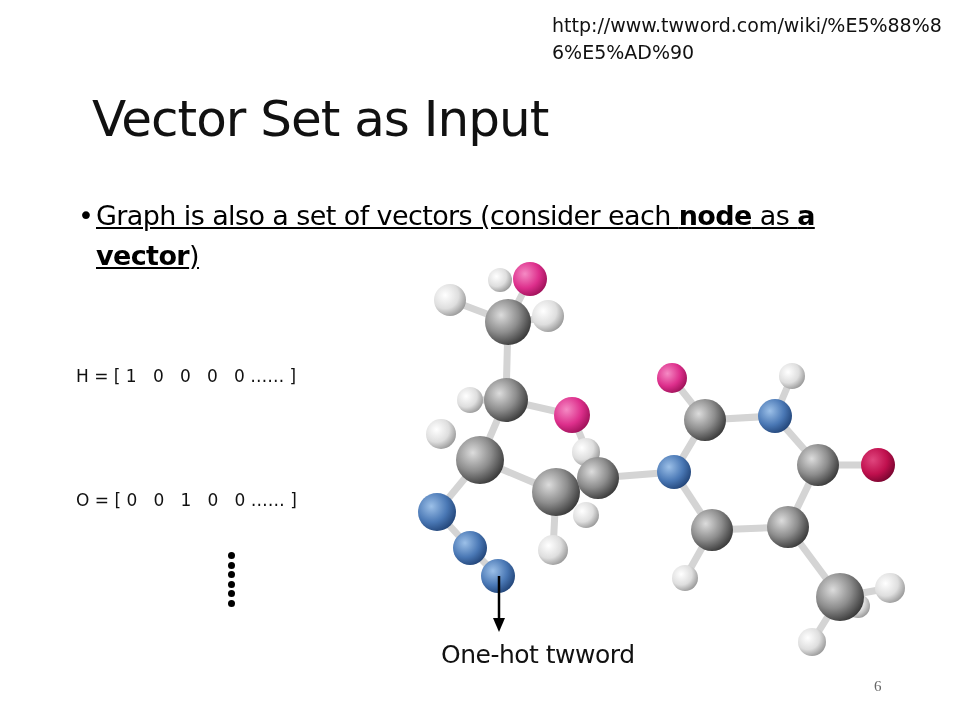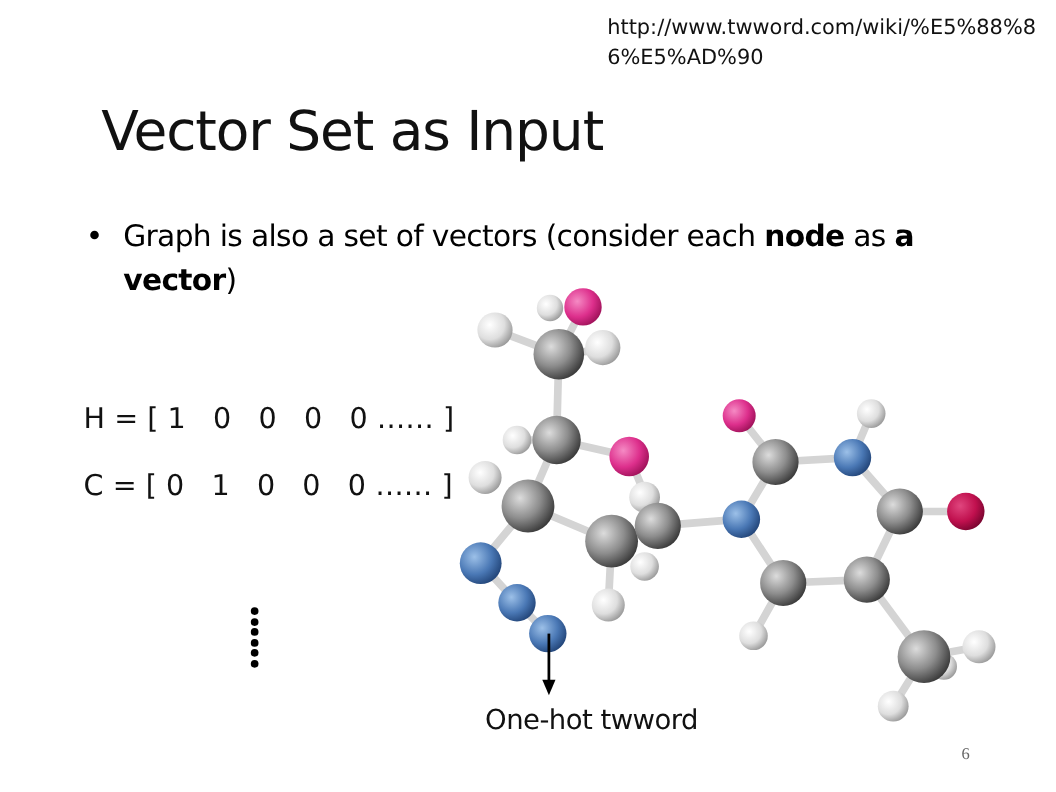--- a/index.html
+++ b/index.html
@@ -2,23 +2,23 @@
 <html><head>
 <meta charset="utf-8">
 <style>
   html, body { margin: 0; padding: 0; background: #ffffff; }
   body { width: 960px; height: 720px; position: relative; overflow: hidden; font-family: "Liberation Sans", sans-serif; color: #000; }
   .slide { position: absolute; left: 0; top: 0; width: 960px; height: 692px; background: #fff; padding-left: 32px; }
   .source-link { position: absolute; left: 552px; top: 12px; width: 390px; font-size: 21px; line-height: 27px; color: #111; word-break: break-all; font-family: "DejaVu Sans", sans-serif; font-size: 19px; }
   .title { position: absolute; left: 76px; top: 74px; font-size: 50px; font-weight: normal; color: #111; margin: 16px; font-family: "DejaVu Sans", sans-serif; letter-spacing: -1px; }
   .bullet { position: absolute; left: 78px; top: 196px; width: 800px; font-size: 27px; line-height: 40px; font-family: "DejaVu Sans", sans-serif; letter-spacing: -0.6px; }
   .bullet .dot { position: absolute; left: 0; top: 0; }
-  .bullet .text { display: block; margin-left: 34px; }
+  .bullet .text { display: block; margin-left: 18px; text-decoration: underline; }
   .bullet b { font-weight: bold; }
-  .vec-row { position: absolute; left: 76px; font-size: 26px; font-family: "DejaVu Sans", sans-serif; white-space: pre; color: #111; }
+  .vec-row { position: absolute; left: 76px; font-size: 17px; font-family: "DejaVu Sans", sans-serif; white-space: pre; color: #111; }
   .vdots { position: absolute; left: 228px; top: 552px; width: 8px; }
   .vdots span { display: block; width: 7px; height: 7px; background: #000; border-radius: 50%; margin-bottom: 2.5px; }
   .molecule { position: absolute; left: 410px; top: 250px; width: 520px; height: 420px; }
   .arrow-label { position: absolute; left: 441px; top: 640px; font-size: 25px; font-family: "DejaVu Sans", sans-serif; letter-spacing: -0.5px; color: #111; }
   .page-number { position: absolute; left: 874px; top: 678px; font-size: 15px; color: #666; font-family: "Liberation Serif", serif; }
 </style>
 </head>
 <body>
 
 <div class="slide">
@@ -26,21 +26,21 @@
   <div class="source-link">http://www.twword.com/wiki/%E5%88%86%E5%AD%90</div>
 
   <h1 class="title">Vector Set as Input</h1>
 
   <div class="bullet">
     <span class="dot">•</span>
     <span class="text"><span>Graph is also a set of vectors (consider each </span><b>node</b><span> as </span><b>a vector</b><span>)</span></span>
   </div>
 
   <div class="vec-row" style="top:366px">H = [ 1   0   0   0   0 …… ]</div>
-  <div class="vec-row" style="top:427px">C = [ 0   1   0   0   0 …… ]</div>
+  <div class="vec-row" style="top:490px">O = [ 0   0   1   0   0 …… ]</div>
 
   <div class="vdots">
     <span></span>
       <span></span>
       <span></span>
       <span></span>
       <span></span>
       <span></span>
   </div>
 

